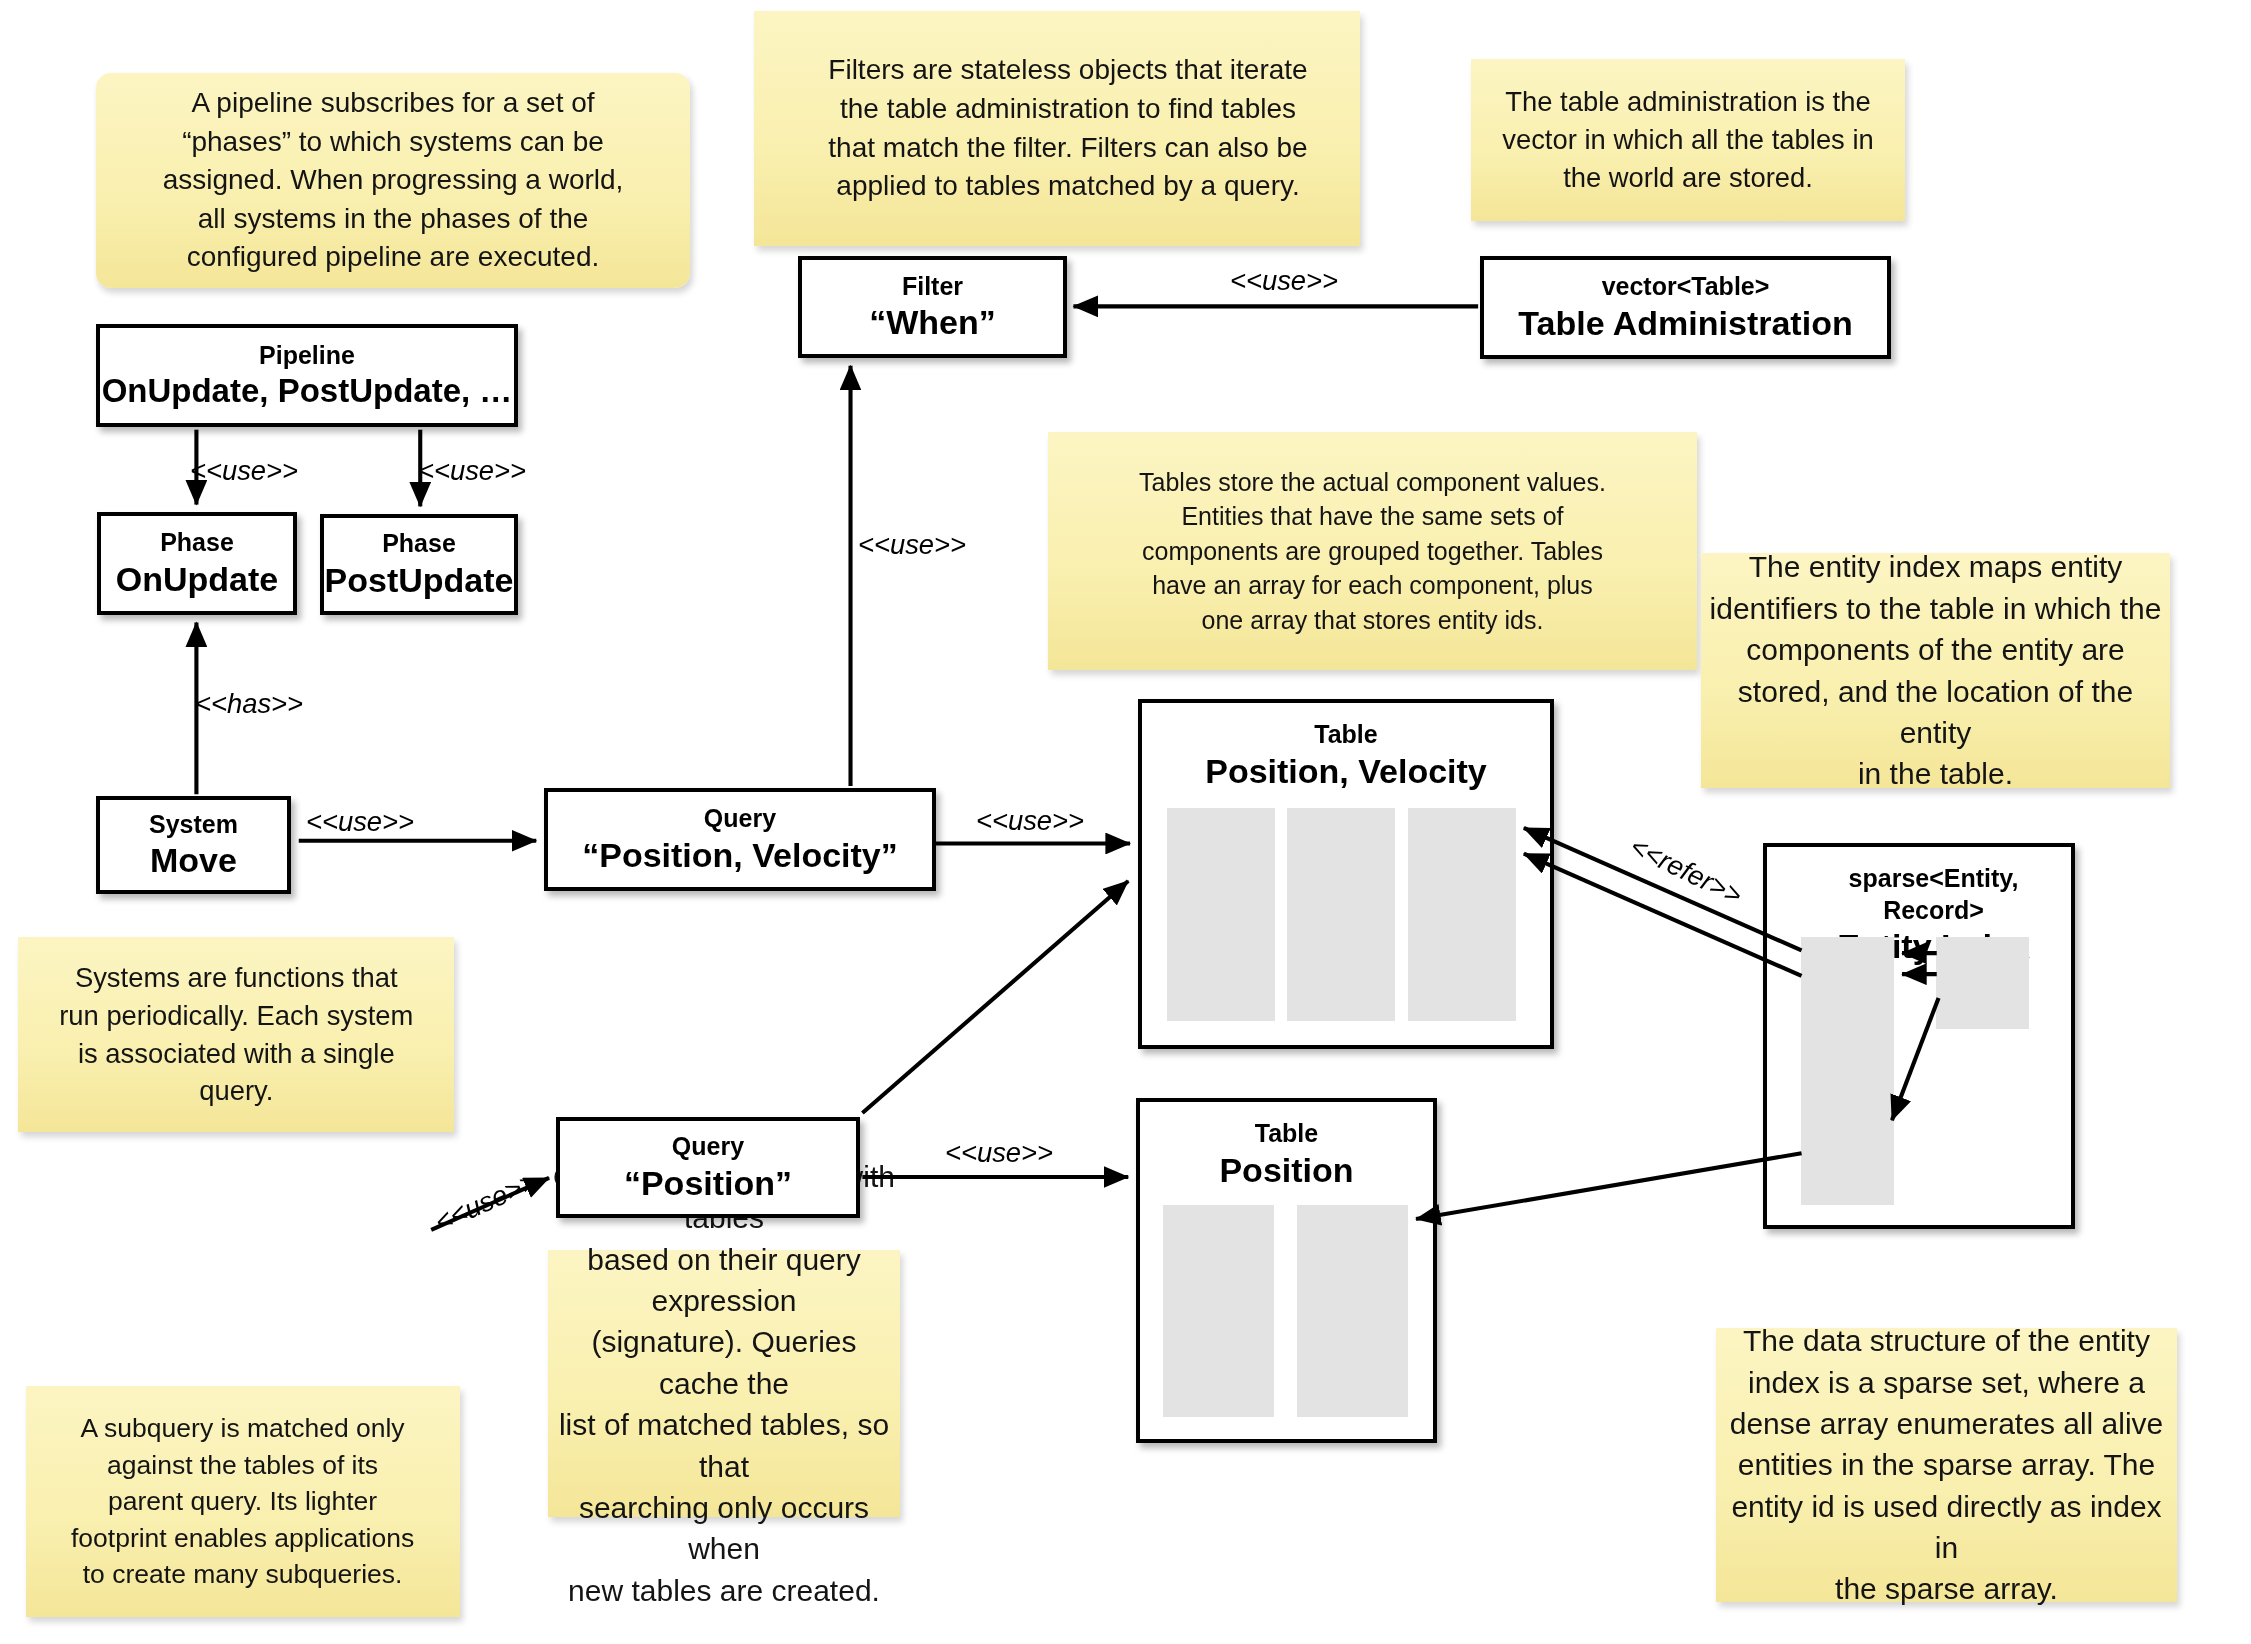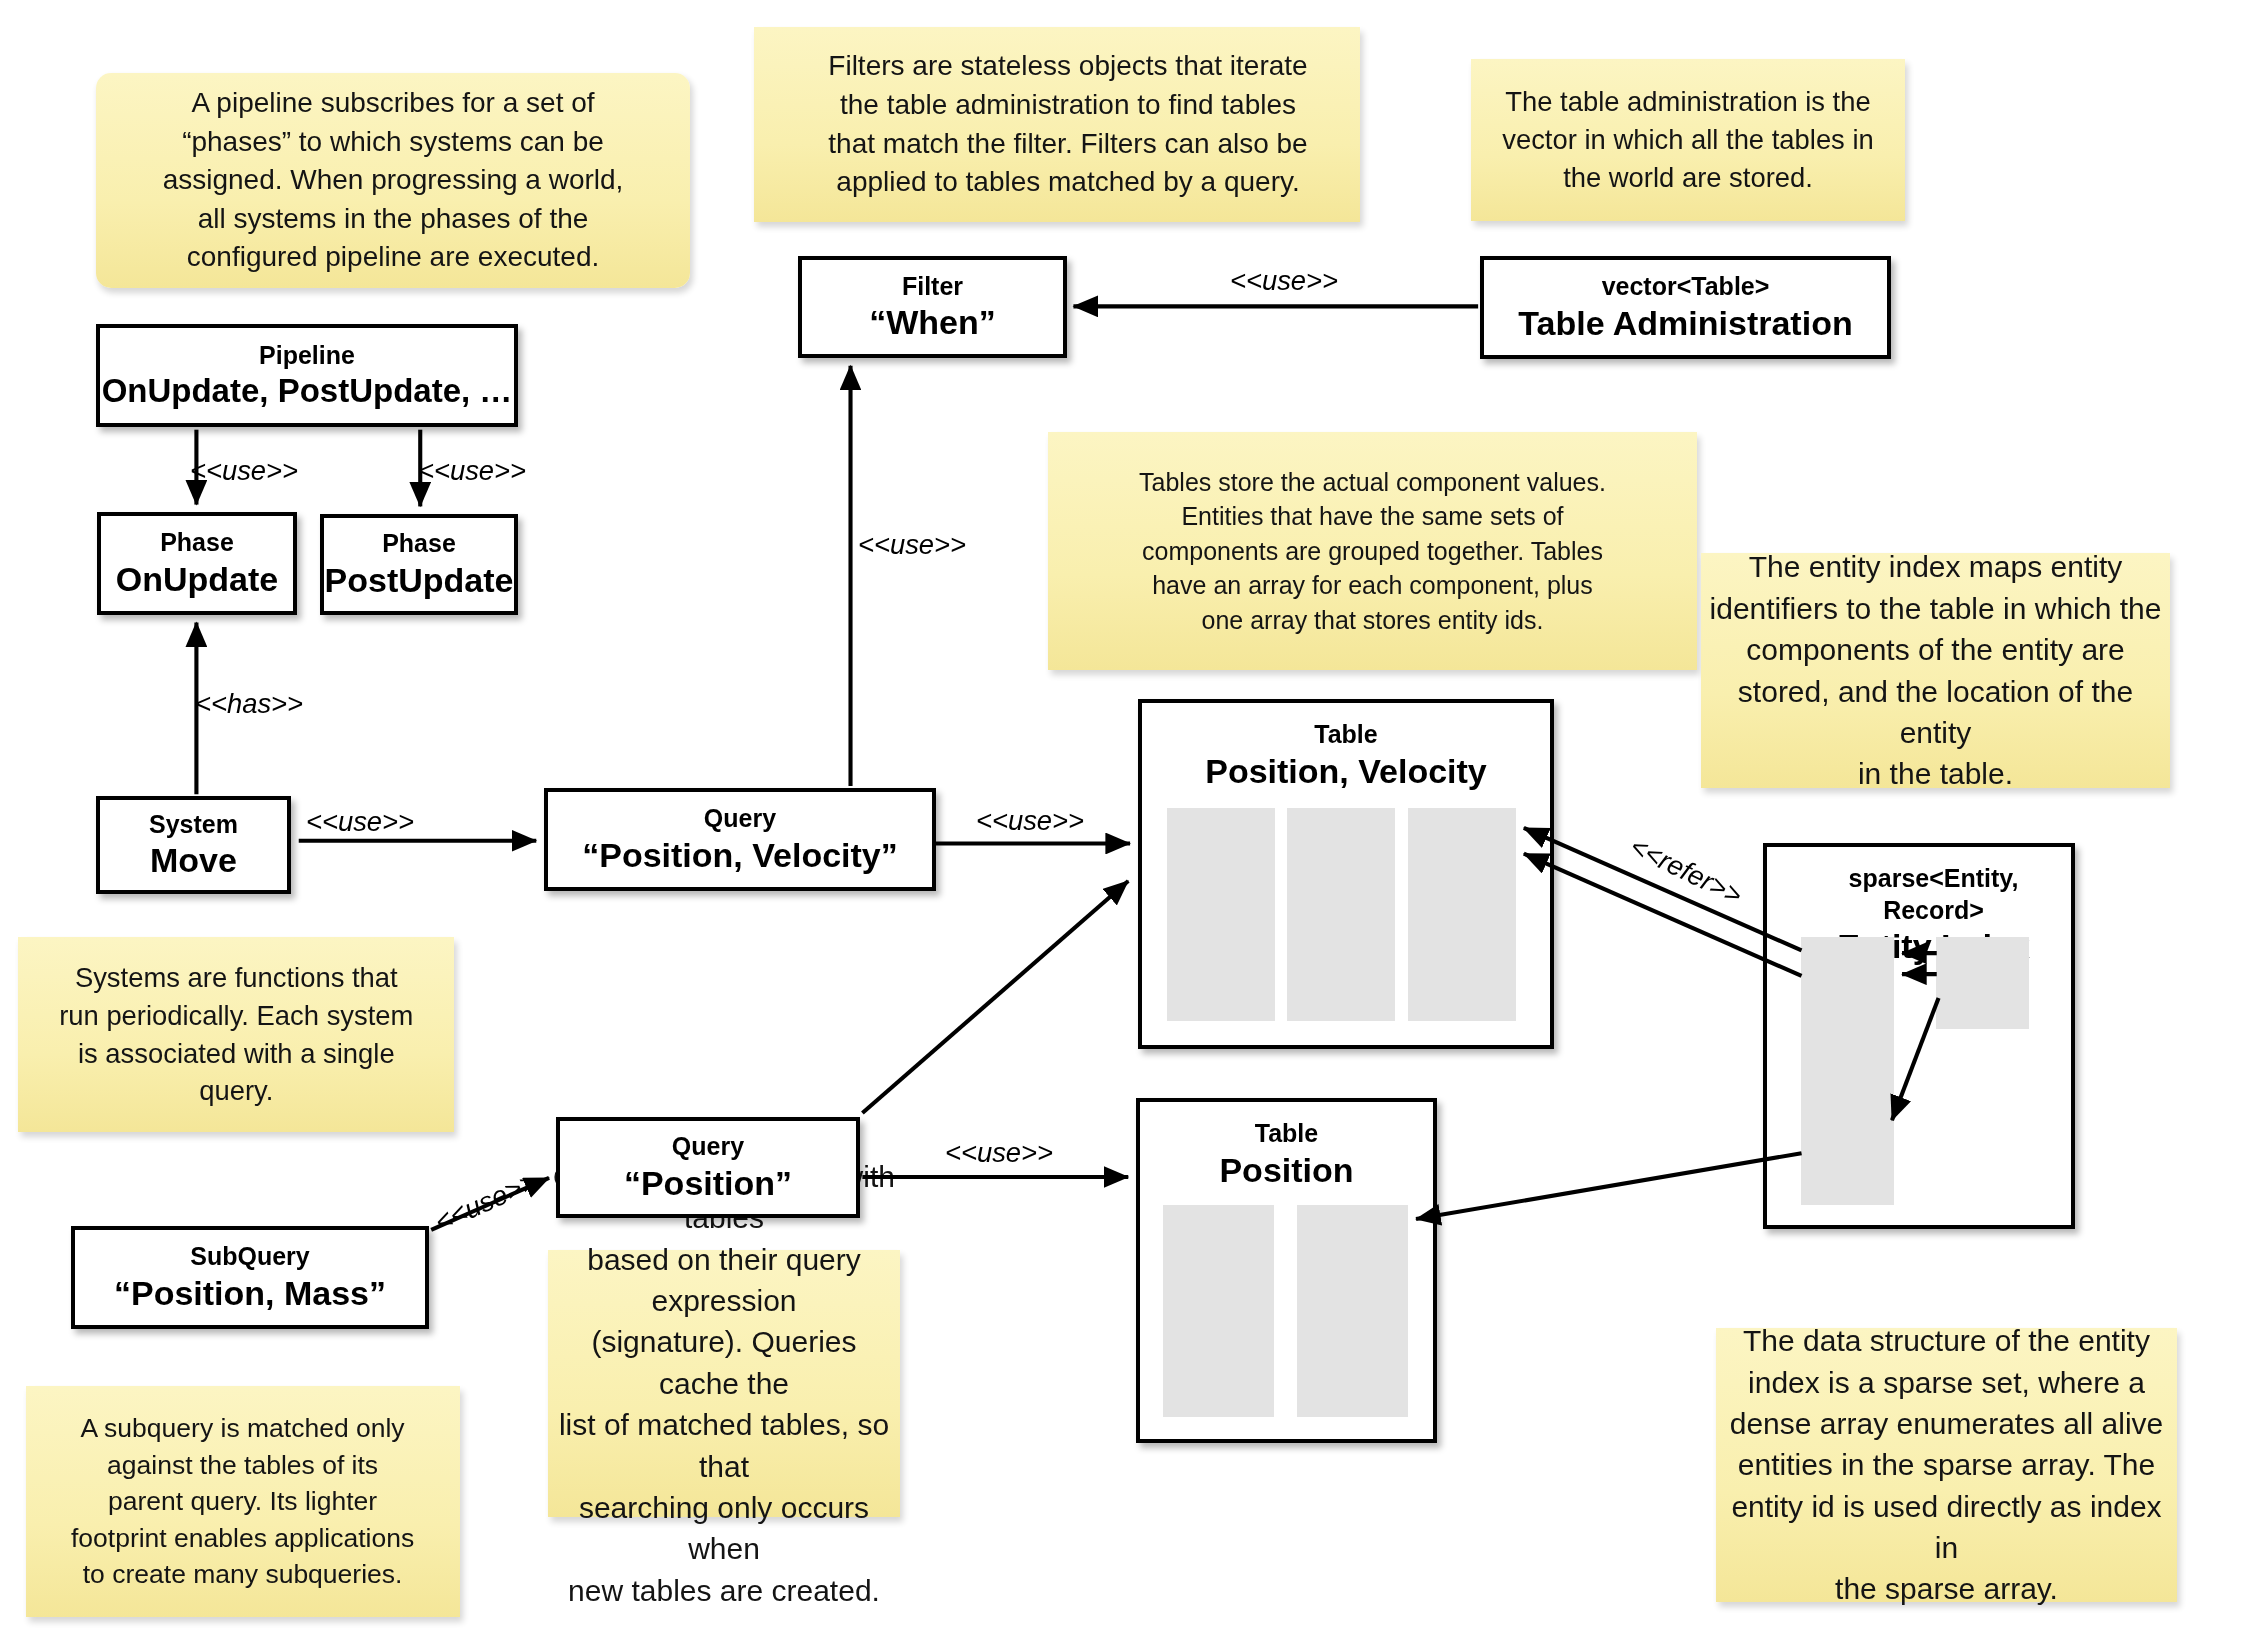--- a/index.html
+++ b/index.html
@@ -40,21 +40,21 @@
 </head>
 <body>
 
 <div id="canvas">
 
   <div class="note fs31" style="left:96px; top:73px;  width:594px; height:215px;border-radius:15px;">A pipeline subscribes for a set of
 “phases” to which systems can be
 assigned. When progressing a world,
 all systems in the phases of the
 configured pipeline are executed.</div>
-  <div class="note fs31" style="left:754px; top:27px;  width:606px; height:195px;padding-left:22px;">Filters are stateless objects that iterate
+  <div class="note fs31" style="left:754px; top:11px;  width:606px; height:235px;padding-left:22px;">Filters are stateless objects that iterate
 the table administration to find tables
 that match the filter. Filters can also be
 applied to tables matched by a query.</div>
   <div class="note fs30" style="left:1471px;top:59px;  width:434px; height:162px;">The table administration is the
 vector in which all the tables in
 the world are stored.</div>
   <div class="note fs27" style="left:1048px;top:432px; width:649px; height:238px;">Tables store the actual component values.
 Entities that have the same sets of
 components are grouped together. Tables
 have an array for each component, plus
@@ -119,24 +119,20 @@
   <div class="node" style="left:544px; top:788px; width:392px; height:103px;">
     <div class="stereo">Query</div>
     <div class="nname">“Position, Velocity”</div>
   </div>
 
   <div class="node" style="left:556px; top:1117px; width:304px; height:101px;">
     <div class="stereo">Query</div>
     <div class="nname">“Position”</div>
   </div>
 
-  <div class="node" style="left:71px; top:1226px; width:358px; height:103px;">
-    <div class="stereo">SubQuery</div>
-    <div class="nname">“Position, Mass”</div>
-  </div>
 
   <div class="node tablebox" style="left:1138px; top:699px; width:416px; height:350px;">
     <div class="stereo">Table</div>
     <div class="nname">Position, Velocity</div>
     <div class="col" style="left:25px;  top:105px; width:108px; height:213px;"></div>
     <div class="col" style="left:145px; top:105px; width:108px; height:213px;"></div>
     <div class="col" style="left:266px; top:105px; width:108px; height:213px;"></div>
   </div>
 
   <div class="node tablebox" style="left:1136px; top:1098px; width:301px; height:345px;">

